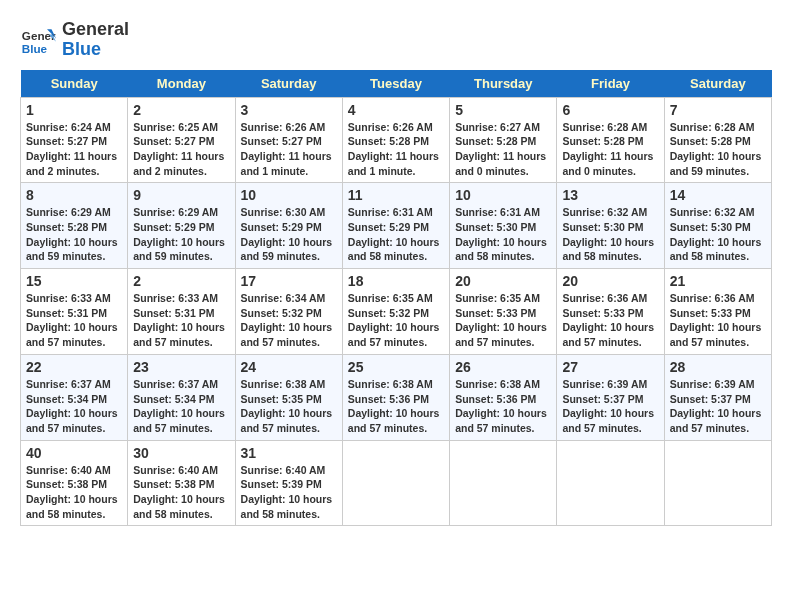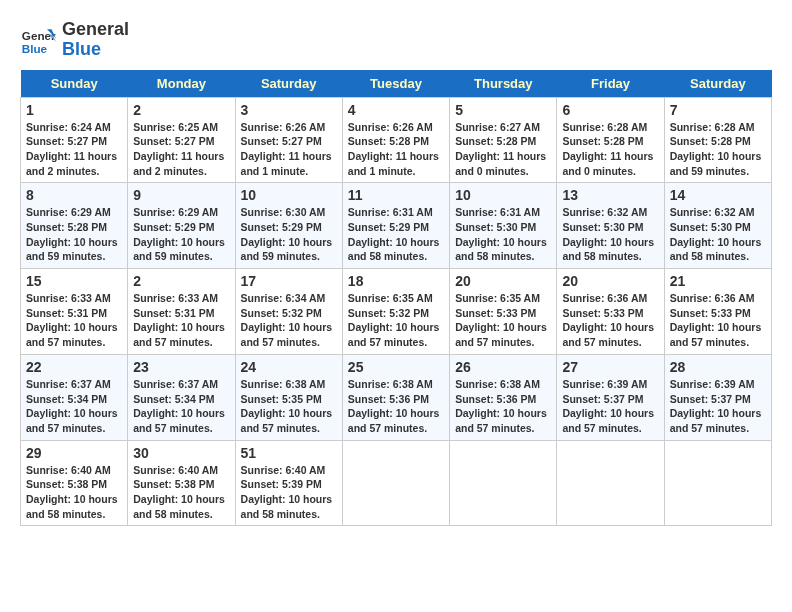--- a/index.html
+++ b/index.html
@@ -243,29 +243,29 @@
           <span class="day-number">27</span>
           <div class="day-info">Sunrise: 6:39 AM<br>Sunset: 5:37 PM<br>Daylight: 10 hours and 57 minutes.</div>
         </td>
         <td>
           <span class="day-number">28</span>
           <div class="day-info">Sunrise: 6:39 AM<br>Sunset: 5:37 PM<br>Daylight: 10 hours and 57 minutes.</div>
         </td>
       </tr>
       <tr class="week-row">
         <td>
-          <span class="day-number">29</span>
+          <span class="day-number">40</span>
           <div class="day-info">Sunrise: 6:40 AM<br>Sunset: 5:38 PM<br>Daylight: 10 hours and 58 minutes.</div>
         </td>
         <td>
           <span class="day-number">30</span>
           <div class="day-info">Sunrise: 6:40 AM<br>Sunset: 5:38 PM<br>Daylight: 10 hours and 58 minutes.</div>
         </td>
         <td>
-          <span class="day-number">51</span>
+          <span class="day-number">31</span>
           <div class="day-info">Sunrise: 6:40 AM<br>Sunset: 5:39 PM<br>Daylight: 10 hours and 58 minutes.</div>
         </td>
         <td class="empty"></td>
         <td class="empty"></td>
         <td class="empty"></td>
         <td class="empty"></td>
       </tr>
     </tbody>
 </table>
 

